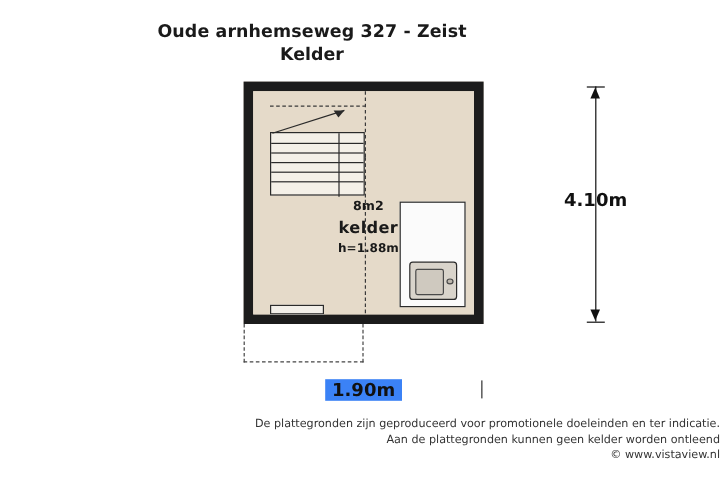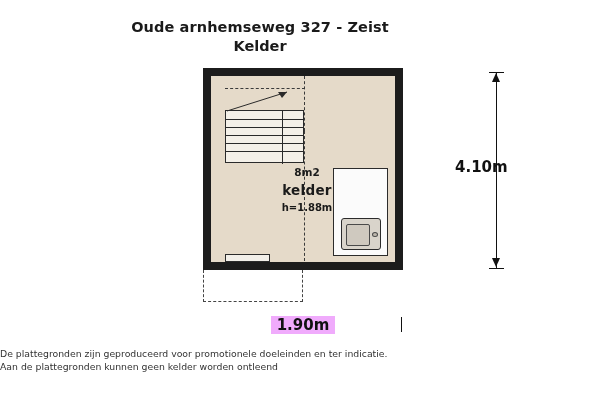--- a/index.html
+++ b/index.html
@@ -249,21 +249,21 @@
     left: -4px;
     top: 186px;
     width: 0;
     height: 0;
     border-left: 4.5px solid transparent;
     border-right: 4.5px solid transparent;
     border-top: 9px solid #111;
   }
   .dim-right-label {
     position: absolute;
-    left: 455px;
+    left: 470px;
     top: 158px;
     width: 110px;
     text-align: left;
     font-size: 15px;
     font-weight: bold;
     color: #111;
   }
 
   .dim-bottom {
     position: absolute;
@@ -316,31 +316,31 @@
     width: 196px;
     text-align: center;
     font-size: 15px;
     font-weight: bold;
     color: #111;
     background: #fff;
     padding: 0 2px;
     box-sizing: border-box;
   }
   .dim-bottom-label span {
-    background: #f0abfc;
+    background: #3b82f6;
     padding: 0 6px;
   }
 
   
   .footer {
     position: absolute;
     left: 0;
     top: 348px;
     width: 600px;
-    text-align: left;
+    text-align: right;
     color: #333;
   }
   .footer div {
     font-size: 9.3px;
     line-height: 12.8px;
   }
 </style>
 </head>
 <body>
 
@@ -403,13 +403,14 @@
   <div class="arrow-left"></div>
   <div class="arrow-right"></div>
 </div>
 <div class="dim-bottom-label">
   <span>1.90m</span>
 </div>
 
 <div class="footer">
   <div>De plattegronden zijn geproduceerd voor promotionele doeleinden en ter indicatie.</div>
   <div>Aan de plattegronden kunnen geen kelder worden ontleend</div>
+  <div>© www.vistaview.nl</div>
 </div>
 
 </body></html>

